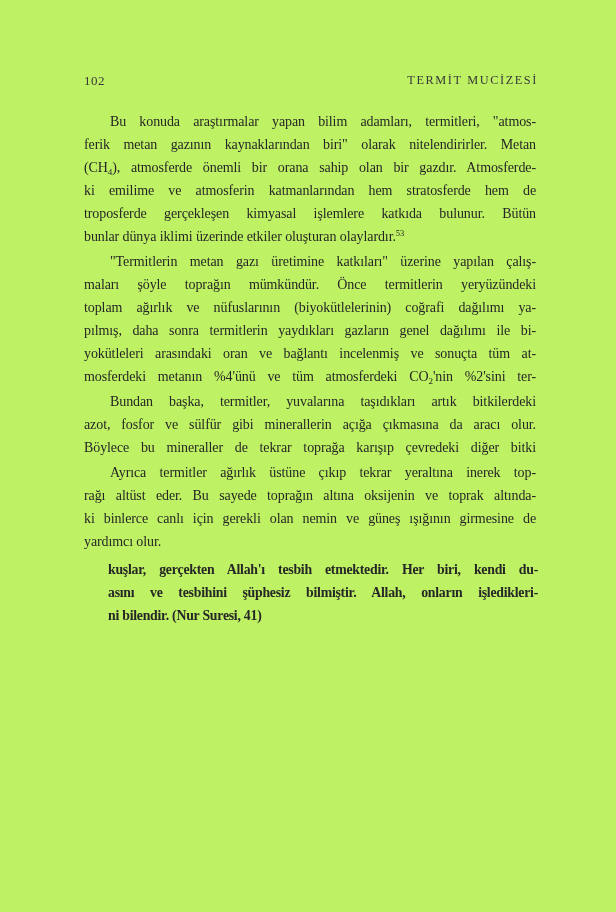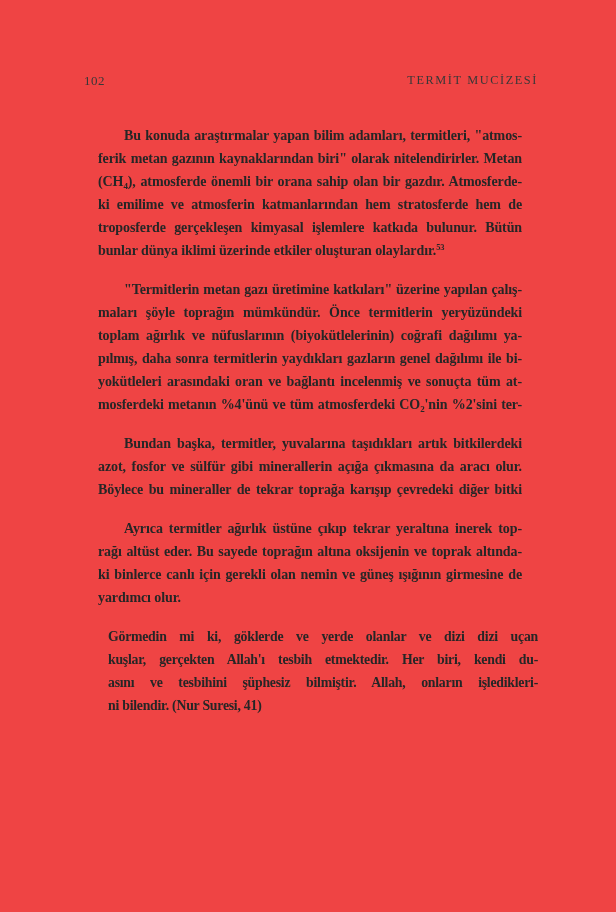--- a/index.html
+++ b/index.html
@@ -4,21 +4,21 @@
 <style>
   html, body {
     margin: 0;
     padding: 0;
     background: #ffffff;
   }
   .page {
     position: relative;
     width: 616px;
     height: 912px;
-    background: #ef4444;
+    background: #bef264;
     font-family: "Liberation Serif", "DejaVu Serif", serif;
     color: #262626;
     overflow: hidden;
   }
   .header {
     position: absolute;
     top: 73px;
     left: 82px;
     right: 78px;
     height: 16px;
@@ -42,21 +42,21 @@
   }
   .textblock {
     position: absolute;
     top: 108px;
     left: 82px;
     width: 456px;
     font-size: 14px;
     line-height: 23px;
     letter-spacing: -0.1px;
   }
-  .para { margin: 16px; font-weight: bold; }
+  .para { margin: 2px; }
   .line {
     height: 23px;
     overflow: hidden;
     white-space: normal;
   }
   
   .j { text-align: justify; text-align-last: justify; }
   .j::after { content: ""; display: inline-block; width: 100%; height: 0; }
   .last { text-align: left; }
   .ind { text-indent: 26px; }
@@ -115,20 +115,19 @@
     </div>
 
     <div class="para">
       <div class="line j ind">Ayrıca termitler ağırlık üstüne çıkıp tekrar yeraltına inerek top-</div>
       <div class="line j">rağı altüst eder. Bu sayede toprağın altına oksijenin ve toprak altında-</div>
       <div class="line j">ki binlerce canlı için gerekli olan nemin ve güneş ışığının girmesine de</div>
       <div class="line last">yardımcı olur.</div>
     </div>
 
     <div class="quote">
-      <div class="line j">Görmedin mi ki, göklerde ve yerde olanlar ve dizi dizi uçan</div>
       <div class="line j">kuşlar, gerçekten Allah'ı tesbih etmektedir. Her biri, kendi du-</div>
       <div class="line j">asını ve tesbihini şüphesiz bilmiştir. Allah, onların işledikleri-</div>
       <div class="line last">ni bilendir. (Nur Suresi, 41)</div>
     </div>
 
   </div>
 </div>
 
 </body></html>

